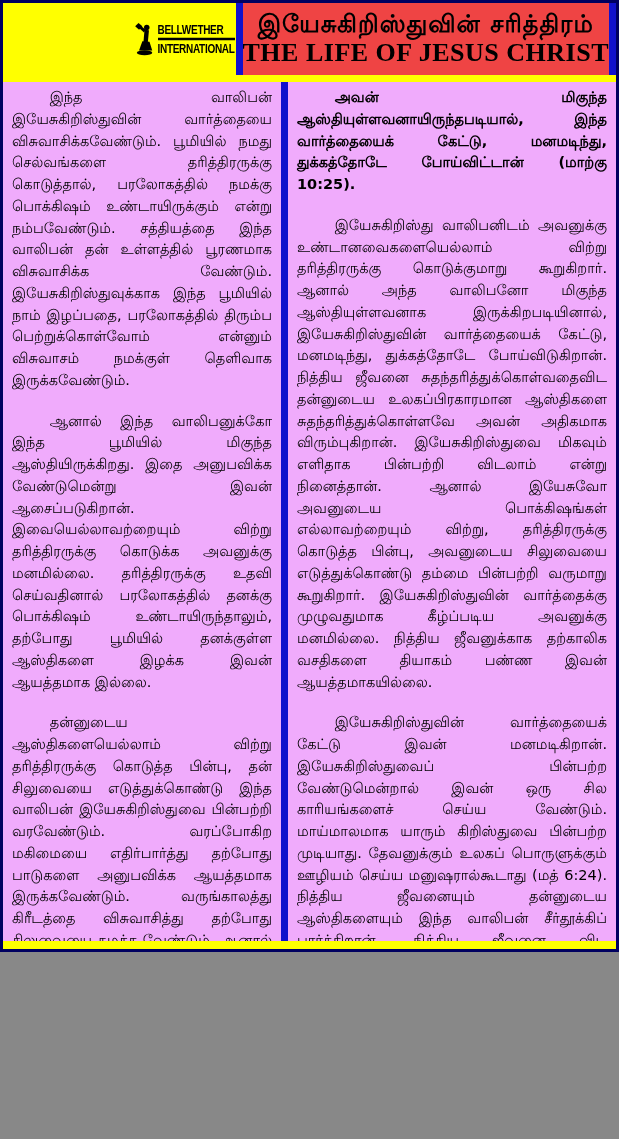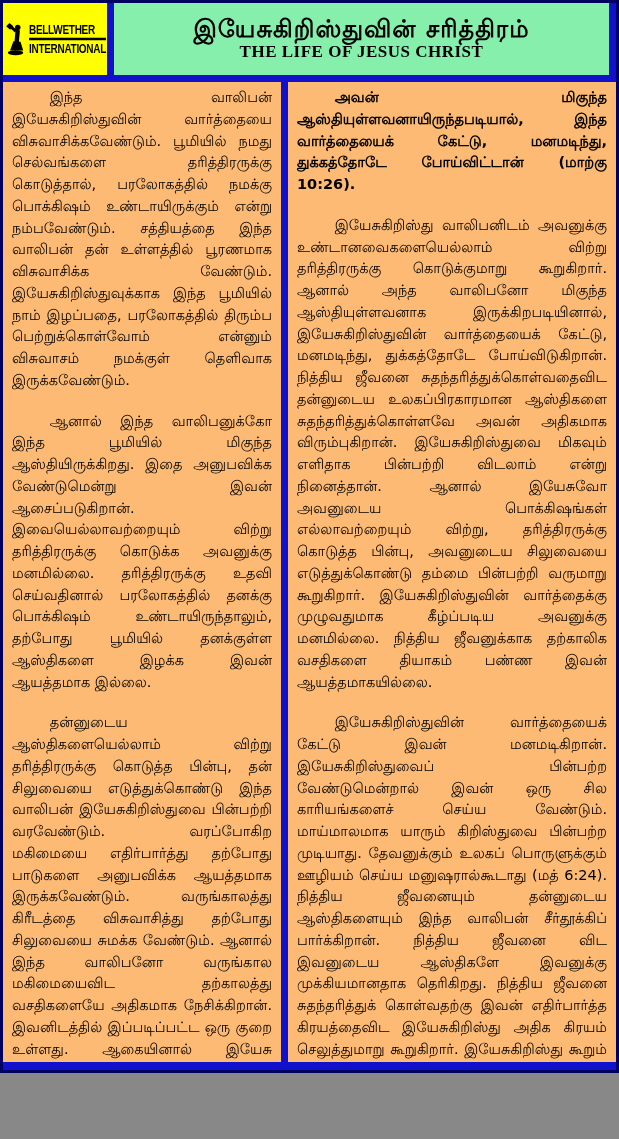--- a/index.html
+++ b/index.html
@@ -1,22 +1,23 @@
 <!DOCTYPE html>
 <html><head>
 <meta charset="utf-8">
 <style>
   html, body { margin:0; padding:0; background:#888; }
   .page {
-    width:619px; height:1073px; box-sizing:border-box;
+    width:619px; height:952px; box-sizing:border-box;
     background:#ffff00;
     border:3px solid #000060;
     display:flex; flex-direction:column;
     font-family:"DejaVu Sans", sans-serif;
     color:#000;
+    align-items:flex-end;
   }
   
   .header-row { display:flex; flex:none; height:72px; }
   .logo-box {
     width:104px; flex:none; box-sizing:border-box;
     display:flex; align-items:center; justify-content:center;
     gap:3px; padding:4px 2px; background:#ffff00;
   }
   .logo-icon { flex:none; width:22px; height:52px; }
   .logo-icon svg { width:100%; height:100%; }
@@ -27,37 +28,37 @@
   }
   .logo-line2 {
     font-family:"Liberation Sans", sans-serif; font-weight:bold; font-size:10px;
     letter-spacing:-0.3px; padding-top:1px; white-space:nowrap;
   }
   .vsep { width:7px; flex:none; background:#1111cc; }
   .hsep { height:7px; flex:none; background:#1111cc; }
   .bottom-bar { height:8px; flex:none; background:#1111cc; }
   .title-box {
     flex:1; display:flex; flex-direction:column;
-    align-items:center; justify-content:center; background:#86efac;
+    align-items:center; justify-content:center; background:#ef4444;
     overflow:hidden;
   }
   .title-tamil {
     font-weight:bold; font-size:24px; line-height:1.15; white-space:nowrap;
     letter-spacing:1px;
   }
   .title-english {
-    font-family:"Liberation Serif", serif; font-weight:bold; font-size:17px;
+    font-family:"Liberation Serif", serif; font-weight:bold; font-size:26px;
     letter-spacing:0.5px; line-height:1.1; white-space:nowrap;
   }
   
   .body-row { flex:1; display:flex; min-height:0; }
   .col {
     box-sizing:border-box; padding:5px 9px 4px 9px;
     font-size:14.5px; line-height:1.5; text-align:justify; overflow:hidden;
-    background:#fdba74;
+    background:#f0abfc;
   }
   .col-left { width:278px; flex:none; }
   .col-right { flex:1; }
   .col p { margin:0 0 19px 0; text-indent:2.6em; }
   .col p:last-child { margin-bottom:0; }
   .col-heading {
     font-weight:bold; font-size:17.5px;
     text-align:justify; text-align-last:justify;
     margin:1px 0 16px 0;
   }
@@ -105,21 +106,21 @@
 
     <div class="col col-left">
       <p>இந்த வாலிபன் இயேசுகிறிஸ்துவின் வார்த்தையை விசுவாசிக்கவேண்டும். பூமியில் நமது செல்வங்களை தரித்திரருக்கு கொடுத்தால், பரலோகத்தில் நமக்கு பொக்கிஷம் உண்டாயிருக்கும் என்று நம்பவேண்டும். சத்தியத்தை இந்த வாலிபன் தன் உள்ளத்தில் பூரணமாக விசுவாசிக்க வேண்டும். இயேசுகிறிஸ்துவுக்காக இந்த பூமியில் நாம் இழப்பதை, பரலோகத்தில் திரும்ப பெற்றுக்கொள்வோம் என்னும் விசுவாசம் நமக்குள் தெளிவாக இருக்கவேண்டும்.</p>
       <p>ஆனால் இந்த வாலிபனுக்கோ இந்த பூமியில் மிகுந்த ஆஸ்தியிருக்கிறது. இதை அனுபவிக்க வேண்டுமென்று இவன் ஆசைப்படுகிறான். இவையெல்லாவற்றையும் விற்று தரித்திரருக்கு கொடுக்க அவனுக்கு மனமில்லை. தரித்திரருக்கு உதவி செய்வதினால் பரலோகத்தில் தனக்கு பொக்கிஷம் உண்டாயிருந்தாலும், தற்போது பூமியில் தனக்குள்ள ஆஸ்திகளை இழக்க இவன் ஆயத்தமாக இல்லை.</p>
       <p>தன்னுடைய ஆஸ்திகளையெல்லாம் விற்று தரித்திரருக்கு கொடுத்த பின்பு, தன் சிலுவையை எடுத்துக்கொண்டு இந்த வாலிபன் இயேசுகிறிஸ்துவை பின்பற்றி வரவேண்டும். வரப்போகிற மகிமையை எதிர்பார்த்து தற்போது பாடுகளை அனுபவிக்க ஆயத்தமாக இருக்கவேண்டும். வருங்காலத்து கிரீடத்தை விசுவாசித்து தற்போது சிலுவையை சுமக்க வேண்டும். ஆனால் இந்த வாலிபனோ வருங்கால மகிமையைவிட தற்காலத்து வசதிகளையே அதிகமாக நேசிக்கிறான். இவனிடத்தில் இப்படிப்பட்ட ஒரு குறை உள்ளது. ஆகையினால் இயேசு இவனுடைய உள்ளத்தைப் பார்த்து, “உன்னிடத்தில் ஒரு குறைவு உண்டு” என்று கூறுகிறார். அவனை குற்றப்படுத்த வேண்டும் என்பதற்காக இயேசுகிறிஸ்து இந்த வார்த்தைகளை கூறவில்லை. அவனும் நித்திய ஜீவனை சுதந்தரித்துக் கொள்ளவேண்டும் என்பதற்காக, அவன்மீது அன்புகூர்ந்து இயேசு இந்த வார்த்தைகளை அவனுக்கு கூறுகிறார்.</p>
     </div>
 
     <div class="vsep"></div>
 
     <div class="col col-right">
-      <p class="verse">அவன் மிகுந்த ஆஸ்தியுள்ளவனாயிருந்தபடியால், இந்த வார்த்தையைக் கேட்டு, மனமடிந்து, துக்கத்தோடே போய்விட்டான் (மாற்கு 10:26).</p>
+      <p class="verse">அவன் மிகுந்த ஆஸ்தியுள்ளவனாயிருந்தபடியால், இந்த வார்த்தையைக் கேட்டு, மனமடிந்து, துக்கத்தோடே போய்விட்டான் (மாற்கு 10:25).</p>
       <p>இயேசுகிறிஸ்து வாலிபனிடம் அவனுக்கு உண்டானவைகளையெல்லாம் விற்று தரித்திரருக்கு கொடுக்குமாறு கூறுகிறார். ஆனால் அந்த வாலிபனோ மிகுந்த ஆஸ்தியுள்ளவனாக இருக்கிறபடியினால், இயேசுகிறிஸ்துவின் வார்த்தையைக் கேட்டு, மனமடிந்து, துக்கத்தோடே போய்விடுகிறான். நித்திய ஜீவனை சுதந்தரித்துக்கொள்வதைவிட தன்னுடைய உலகப்பிரகாரமான ஆஸ்திகளை சுதந்தரித்துக்கொள்ளவே அவன் அதிகமாக விரும்புகிறான். இயேசுகிறிஸ்துவை மிகவும் எளிதாக பின்பற்றி விடலாம் என்று நினைத்தான். ஆனால் இயேசுவோ அவனுடைய பொக்கிஷங்கள் எல்லாவற்றையும் விற்று, தரித்திரருக்கு கொடுத்த பின்பு, அவனுடைய சிலுவையை எடுத்துக்கொண்டு தம்மை பின்பற்றி வருமாறு கூறுகிறார். இயேசுகிறிஸ்துவின் வார்த்தைக்கு முழுவதுமாக கீழ்ப்படிய அவனுக்கு மனமில்லை. நித்திய ஜீவனுக்காக தற்காலிக வசதிகளை தியாகம் பண்ண இவன் ஆயத்தமாகயில்லை.</p>
       <p>இயேசுகிறிஸ்துவின் வார்த்தையைக் கேட்டு இவன் மனமடிகிறான். இயேசுகிறிஸ்துவைப் பின்பற்ற வேண்டுமென்றால் இவன் ஒரு சில காரியங்களைச் செய்ய வேண்டும். மாய்மாலமாக யாரும் கிறிஸ்துவை பின்பற்ற முடியாது. தேவனுக்கும் உலகப் பொருளுக்கும் ஊழியம் செய்ய மனுஷரால்கூடாது (மத் 6:24). நித்திய ஜீவனையும் தன்னுடைய ஆஸ்திகளையும் இந்த வாலிபன் சீர்தூக்கிப் பார்க்கிறான். நித்திய ஜீவனை விட இவனுடைய ஆஸ்திகளே இவனுக்கு முக்கியமானதாக தெரிகிறது. நித்திய ஜீவனை சுதந்தரித்துக் கொள்வதற்கு இவன் எதிர்பார்த்த கிரயத்தைவிட இயேசுகிறிஸ்து அதிக கிரயம் செலுத்துமாறு கூறுகிறார். இயேசுகிறிஸ்து கூறும் கிரயத்தை செலுத்தி நித்திய ஜீவனை சுதந்தரித்துக்கொள்ள இவனுக்கு மனதில்லை. ஆகையினால் மனமடிந்து துக்கத்துடனே இயேசுவைவிட்டு போய்விடுகிறான்.</p>
     </div>
 
   </div>
 
   <div class="bottom-bar"></div>
 
 </div>
 

